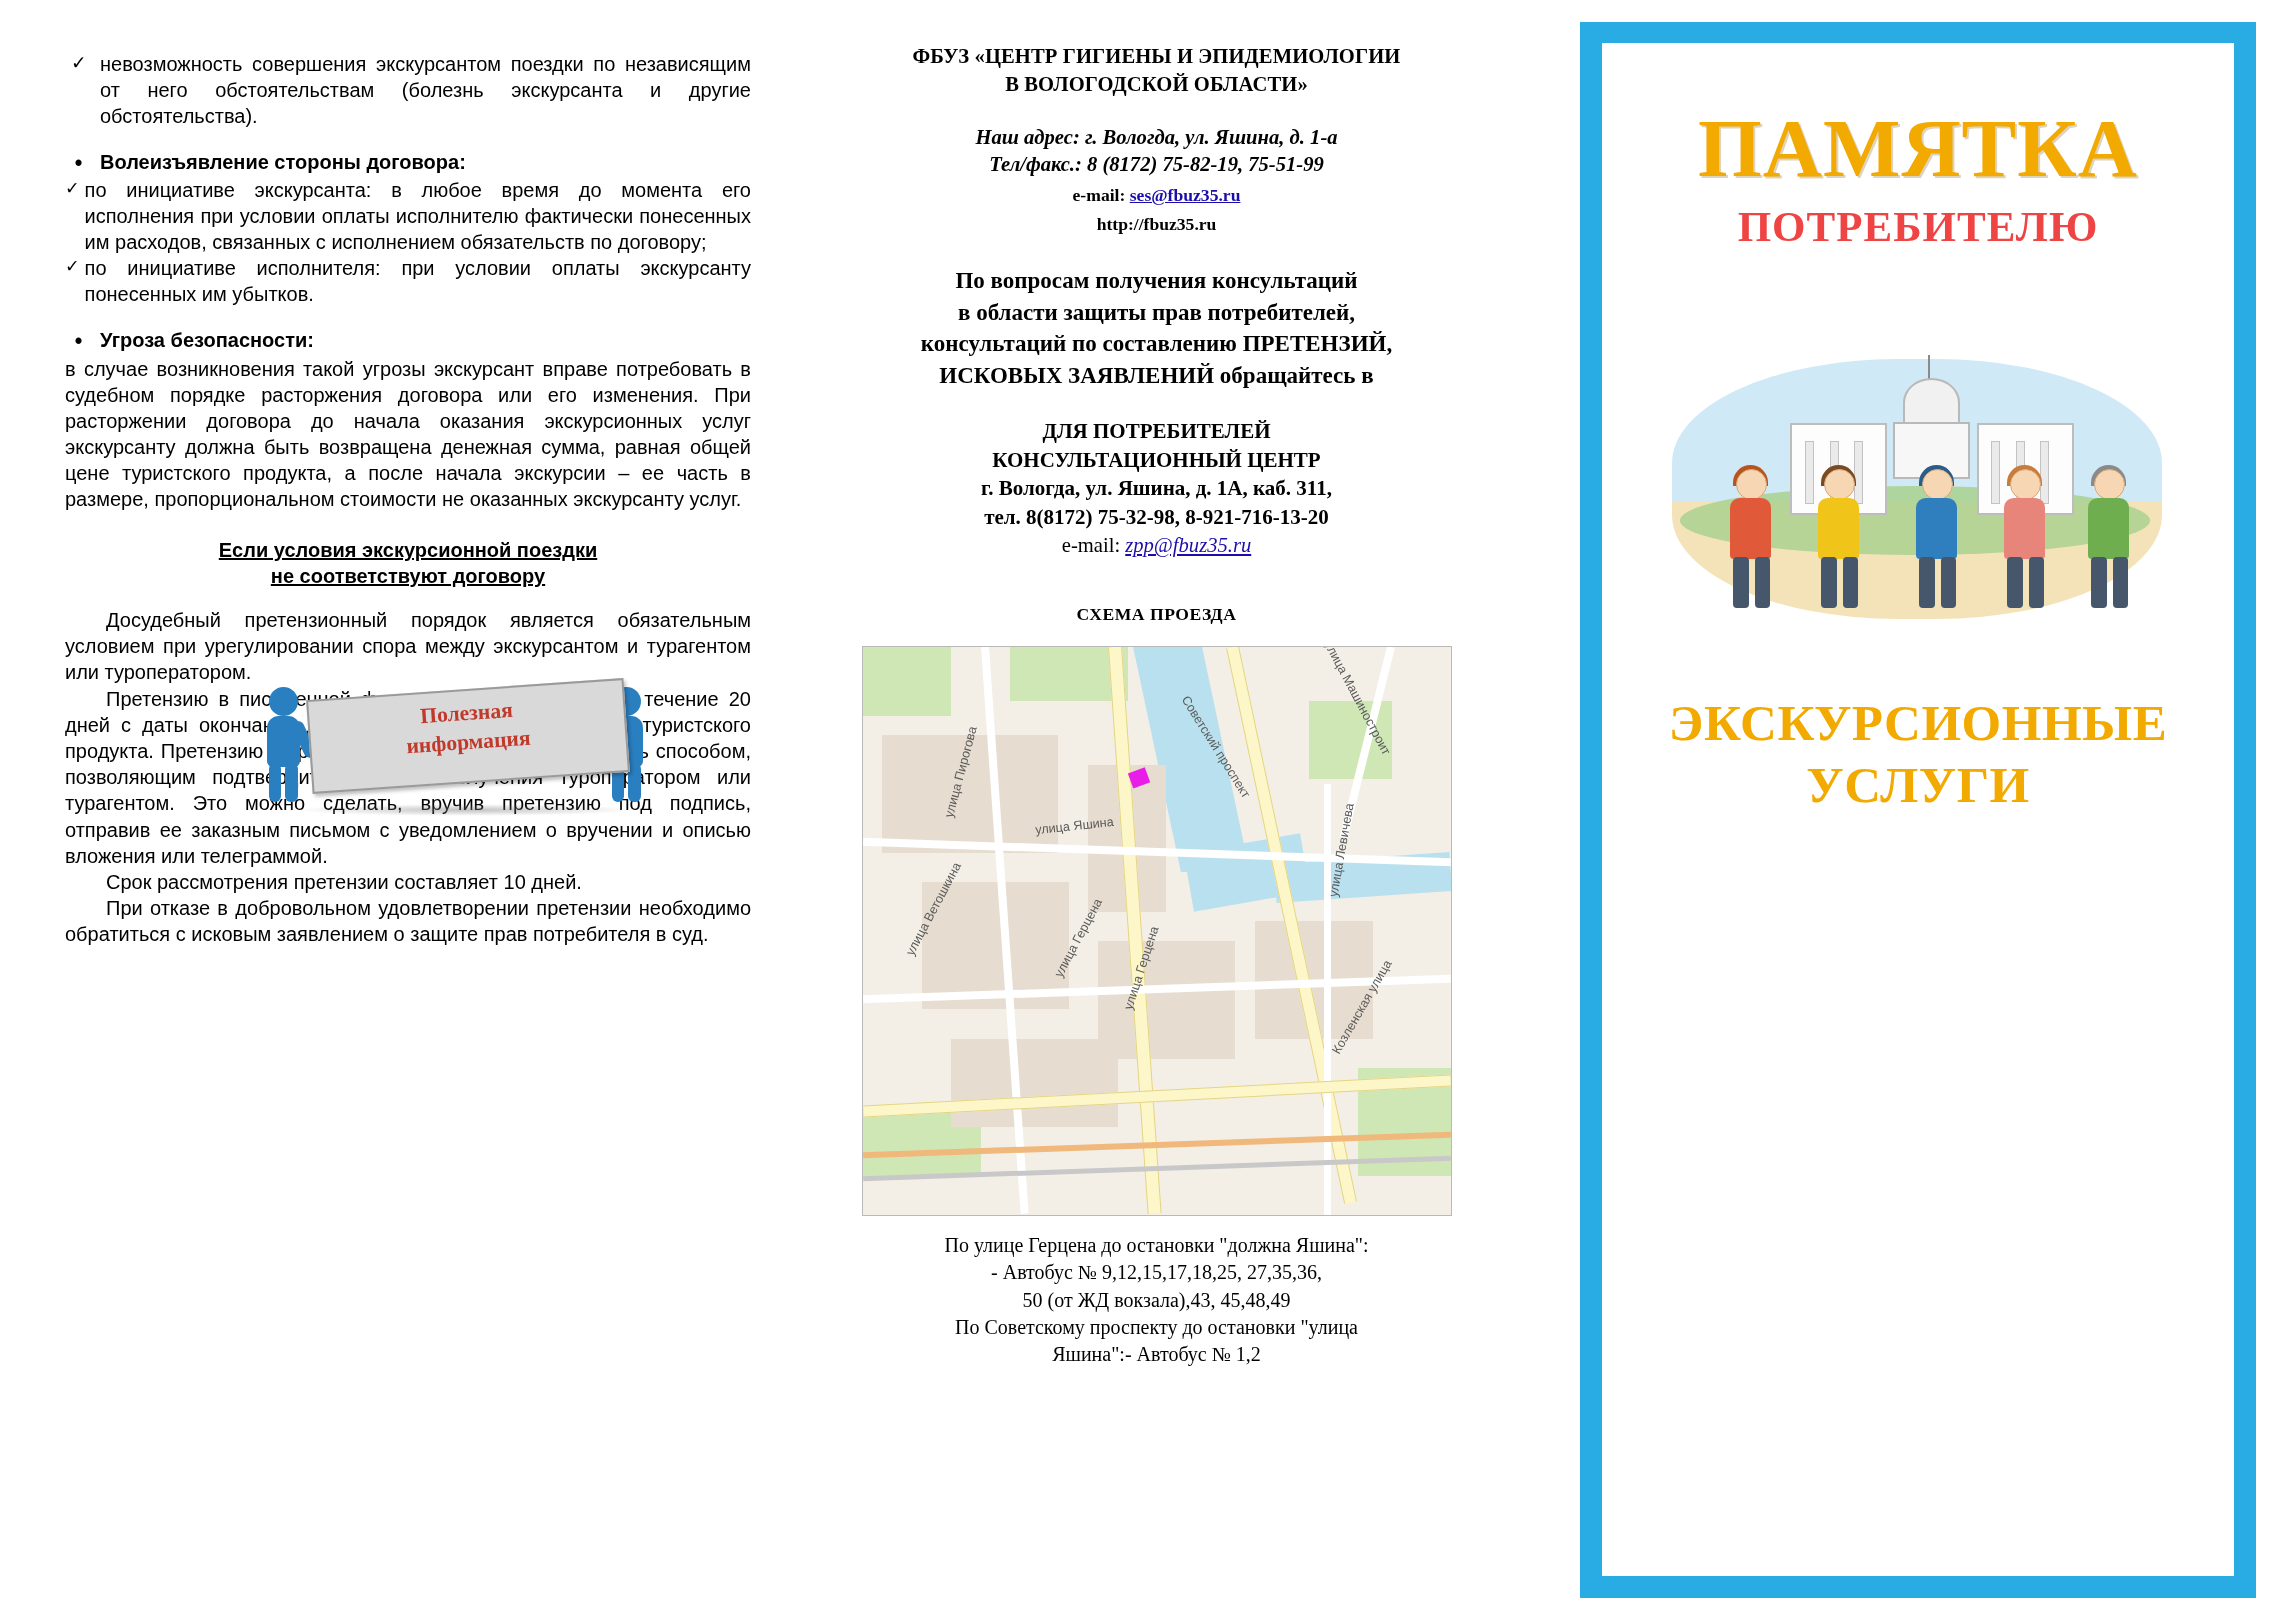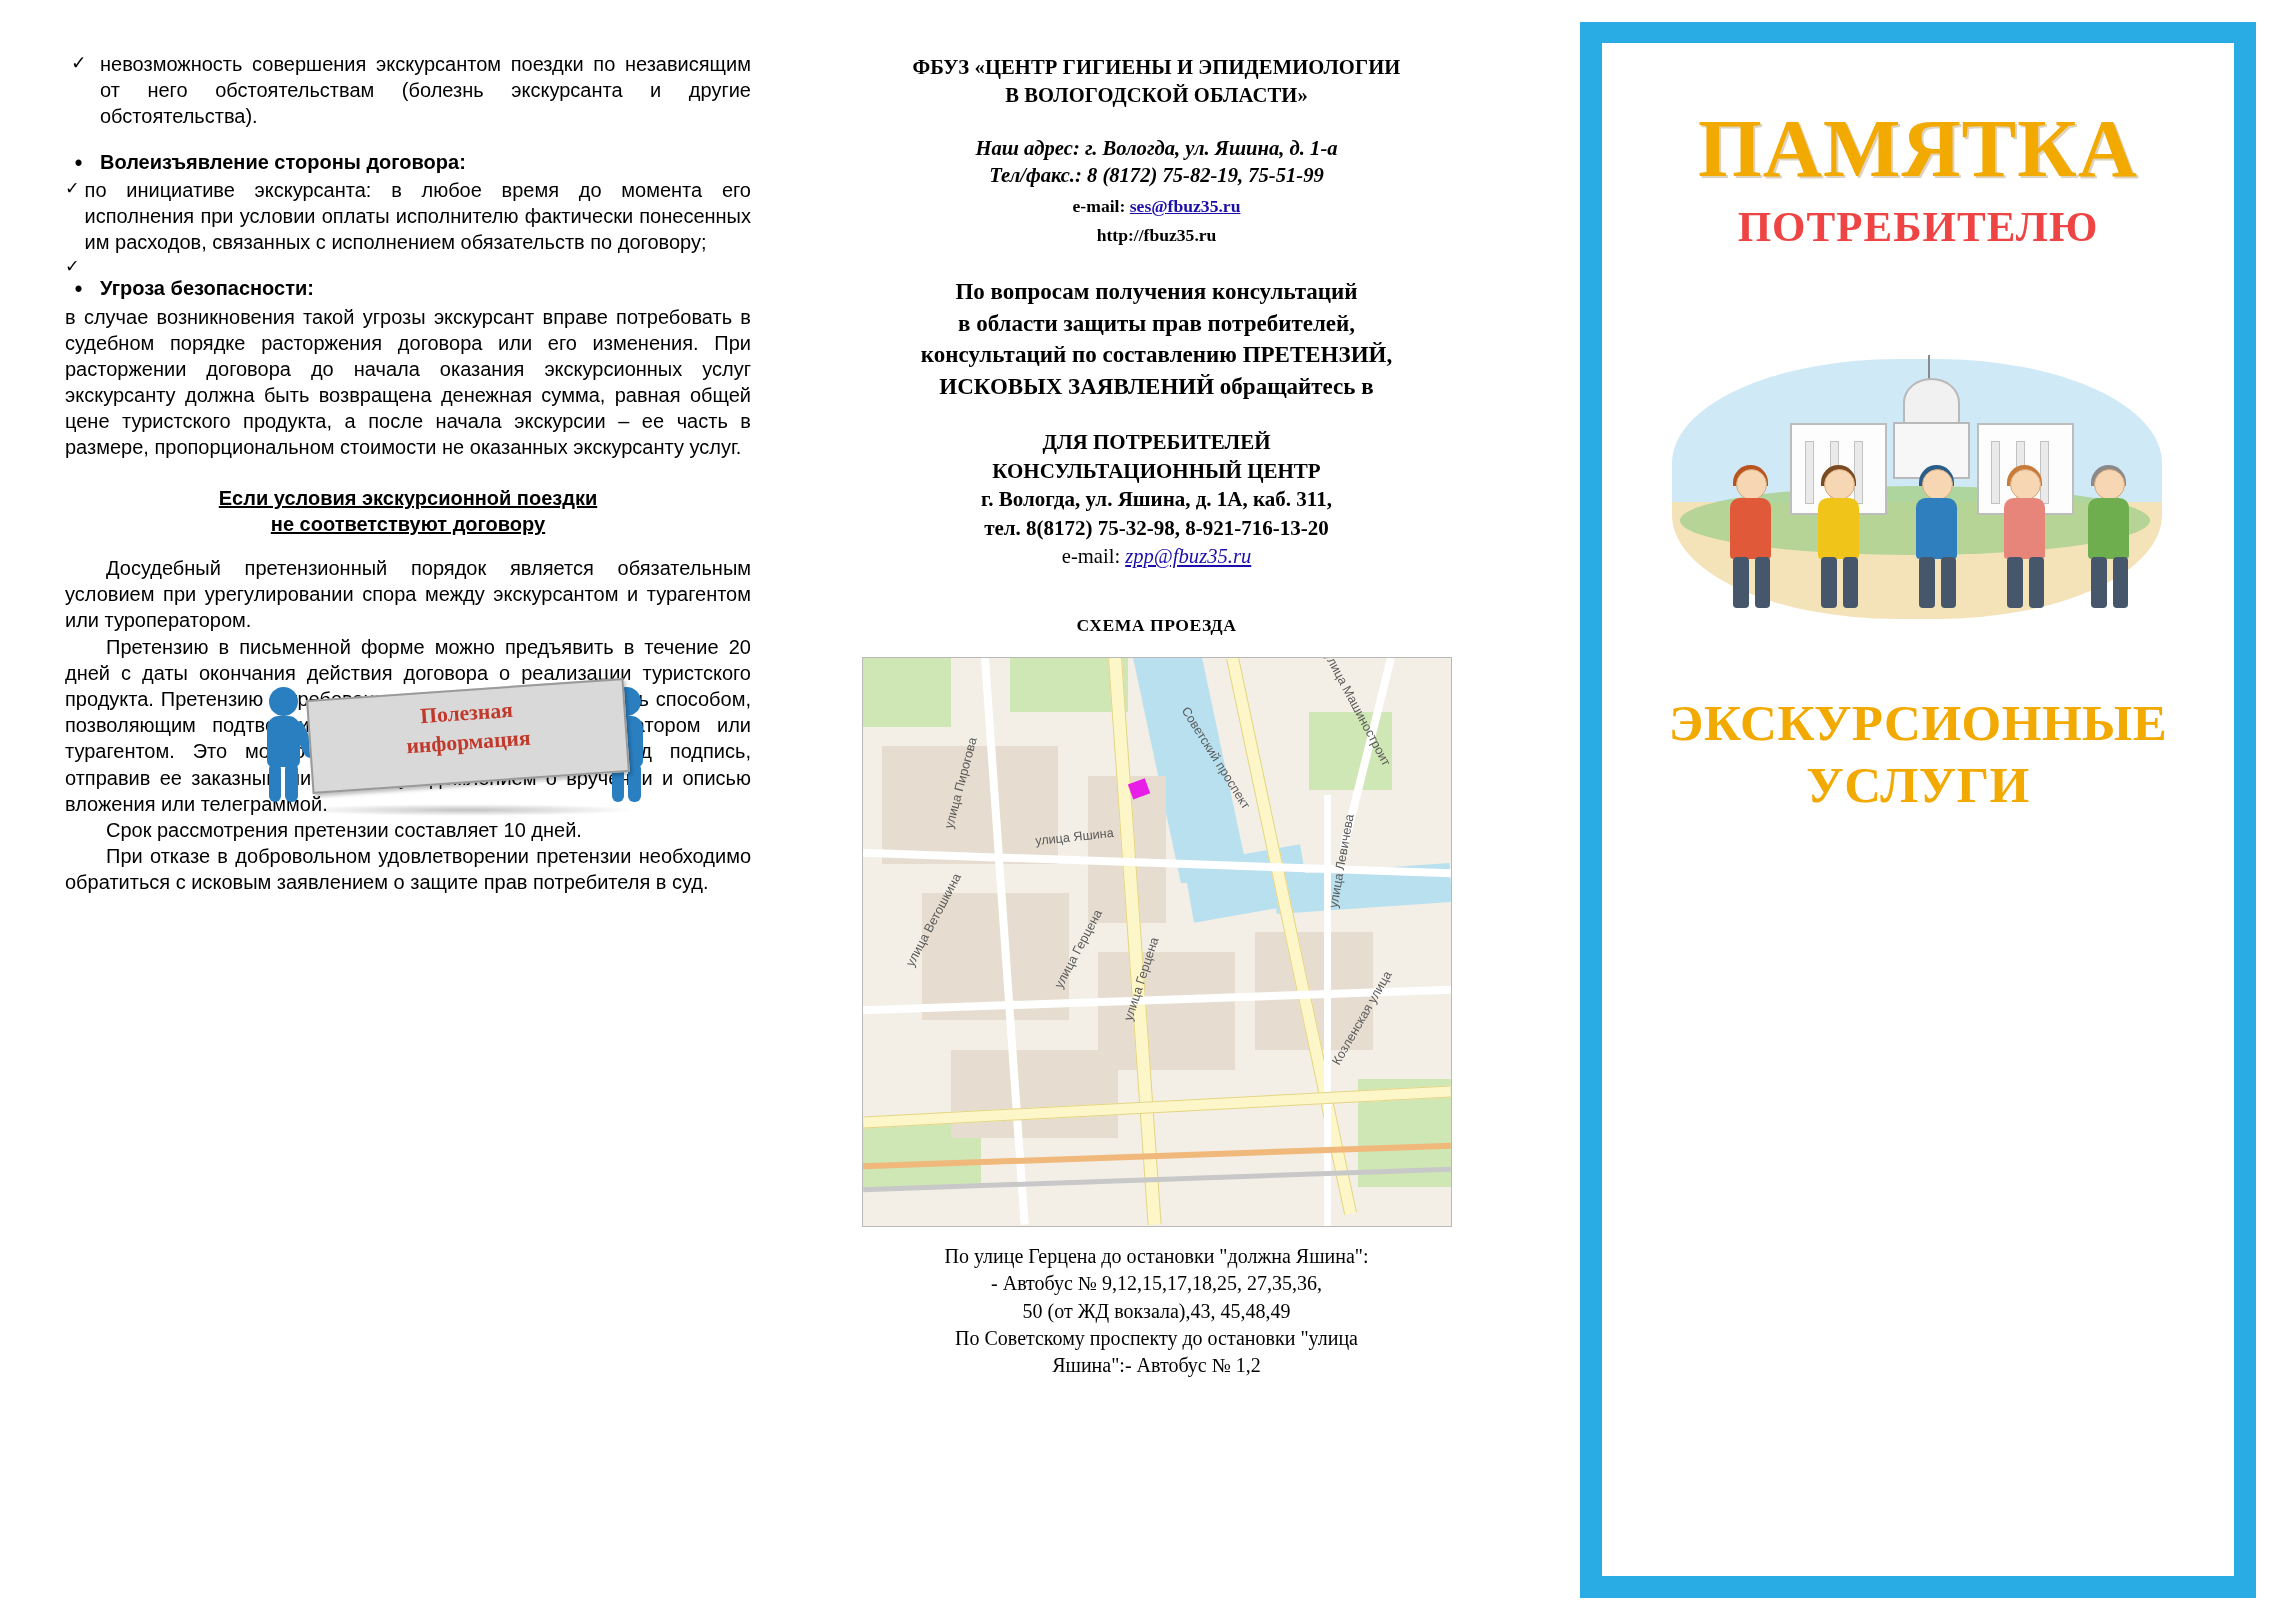--- a/index.html
+++ b/index.html
@@ -156,21 +156,21 @@
     line-height: 1.31;
     text-align: justify;
     margin-top: 17.6px;
   }
   .c1-body p { margin: 0; text-indent: 41px; }
 
   
   .col2 {
     position: absolute;
     left: 843px;
-    top: 54px;
+    top: 43px;
     width: 627px;
     font-family: "Liberation Serif", serif;
   }
   .c2-title {
     text-align: center;
     font-weight: bold;
     font-size: 20.6px;
     line-height: 1.34;
     letter-spacing: 0.1px;
   }
@@ -460,20 +460,21 @@
       <span class="dot">•</span>
       <span>Волеизъявление стороны договора:</span>
     </div>
 
     <div class="c1-text tick-line">
       <span class="chk">✓</span>
       <span>по инициативе экскурсанта: в любое время до момента его исполнения при условии оплаты исполнителю фактически понесенных им расходов, связанных с исполнением обязательств по договору;</span>
     </div>
     <div class="c1-text tick-line">
       <span class="chk">✓</span>
+      <span>по инициативе исполнителя: при условии оплаты экскурсанту понесенных им убытков.</span>
     </div>
 
     <div class="bullet-head">
       <span class="dot">•</span>
       <span>Угроза безопасности:</span>
     </div>
 
     <div class="c1-text">в случае возникновения такой угрозы экскурсант вправе потребовать в судебном порядке расторжения договора или его изменения. При расторжении договора до начала оказания экскурсионных услуг экскурсанту должна быть возвращена денежная сумма, равная общей цене туристского продукта, а после начала экскурсии – ее часть в размере, пропорциональном стоимости не оказанных экскурсанту услуг.</div>
 
     <div class="c1-subhead">

